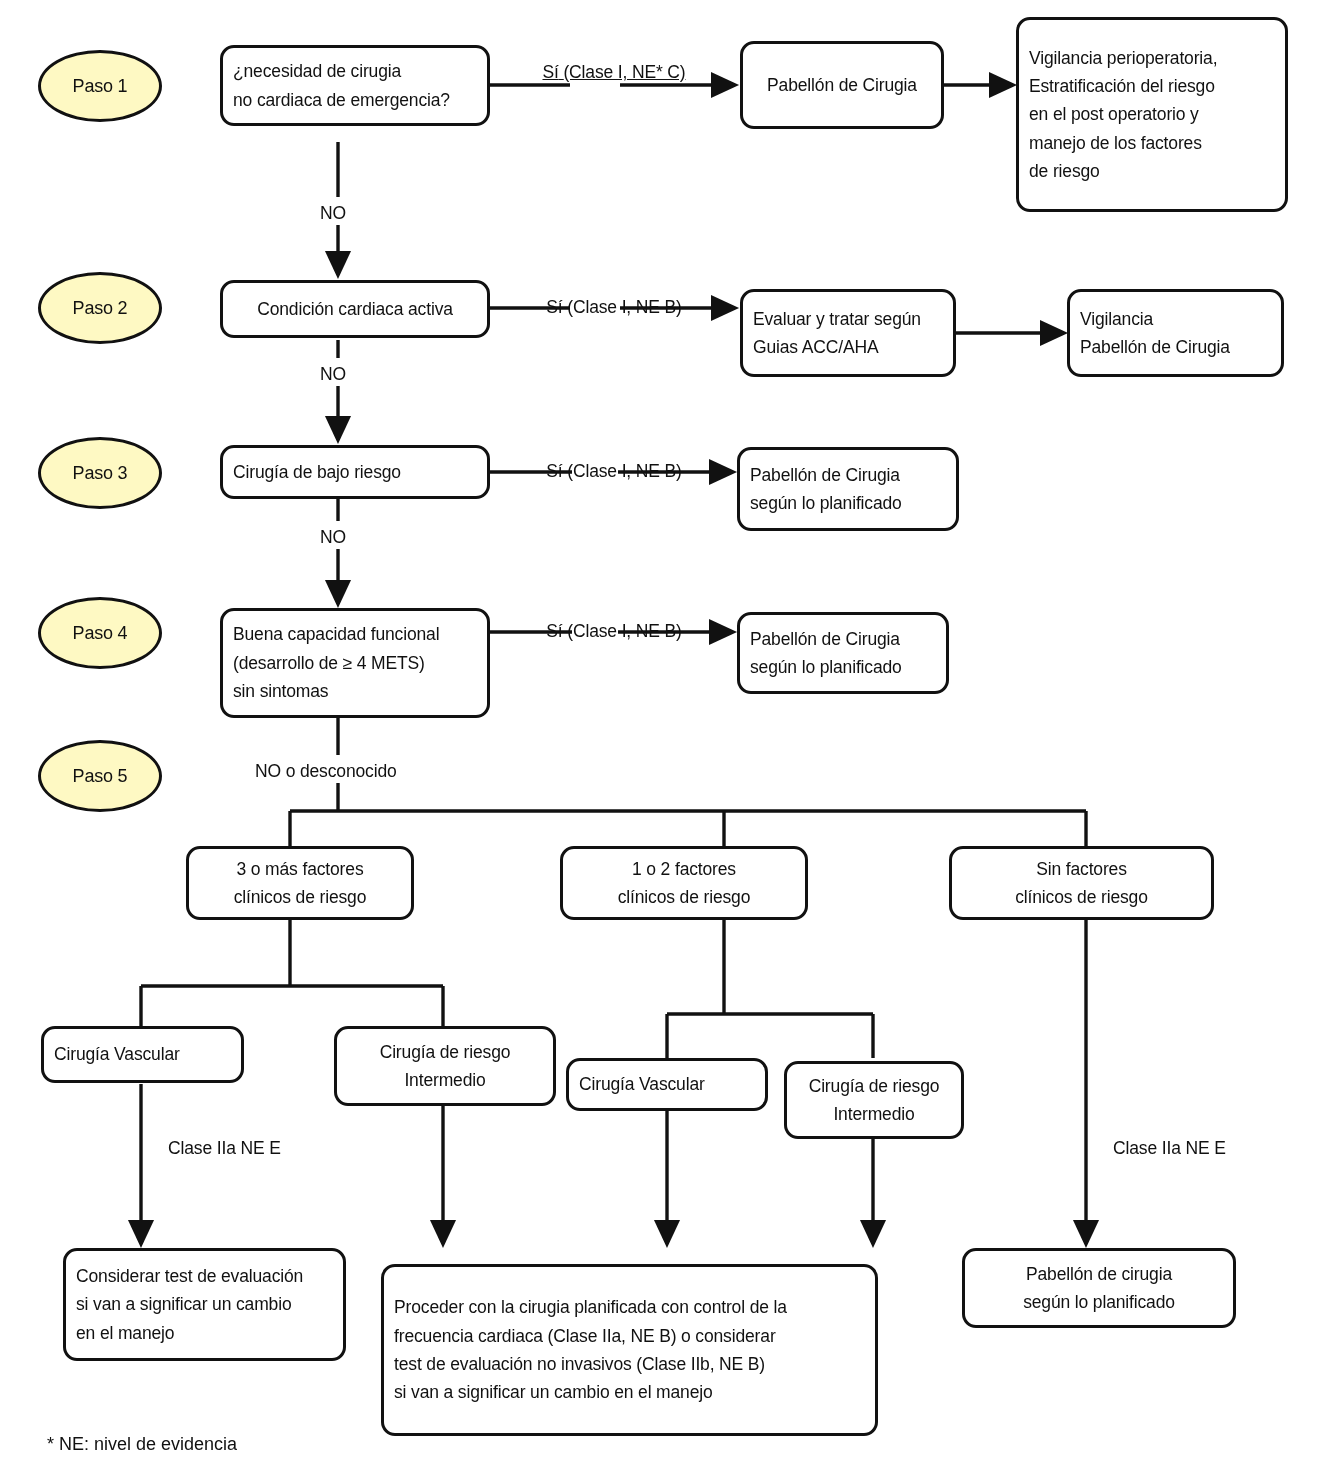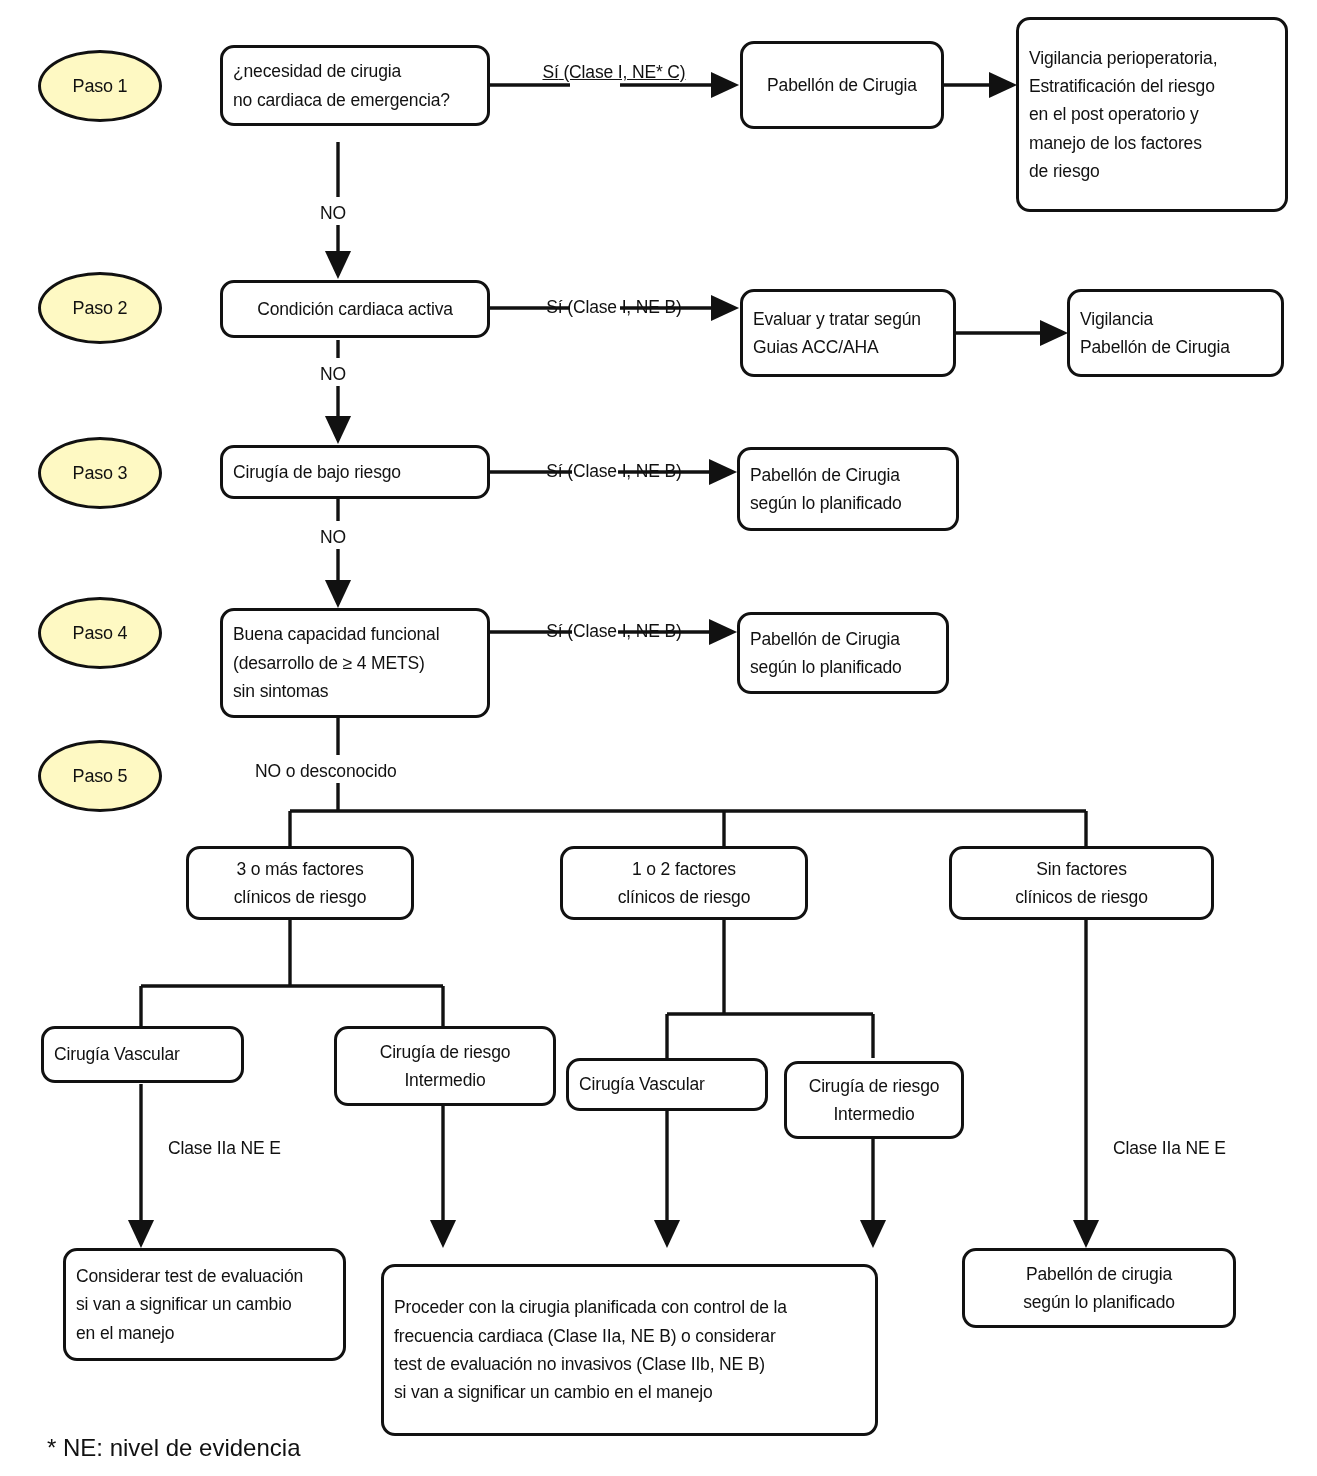--- a/index.html
+++ b/index.html
@@ -71,21 +71,21 @@
     font-size: 17.5px;
     line-height: 1.62;
     white-space: nowrap;
     z-index: 4;
     letter-spacing: -0.15px;
   }
   .lbl.ctr { text-align: center; }
   .foot {
     position: absolute;
     color: #111111;
-    font-size: 24px;
+    font-size: 18px;
     white-space: nowrap;
     z-index: 4;
   }
 </style>
 </head>
 <body>
 
 <div id="canvas">
 
   <svg id="wires" viewBox="0 0 1317 1476">

